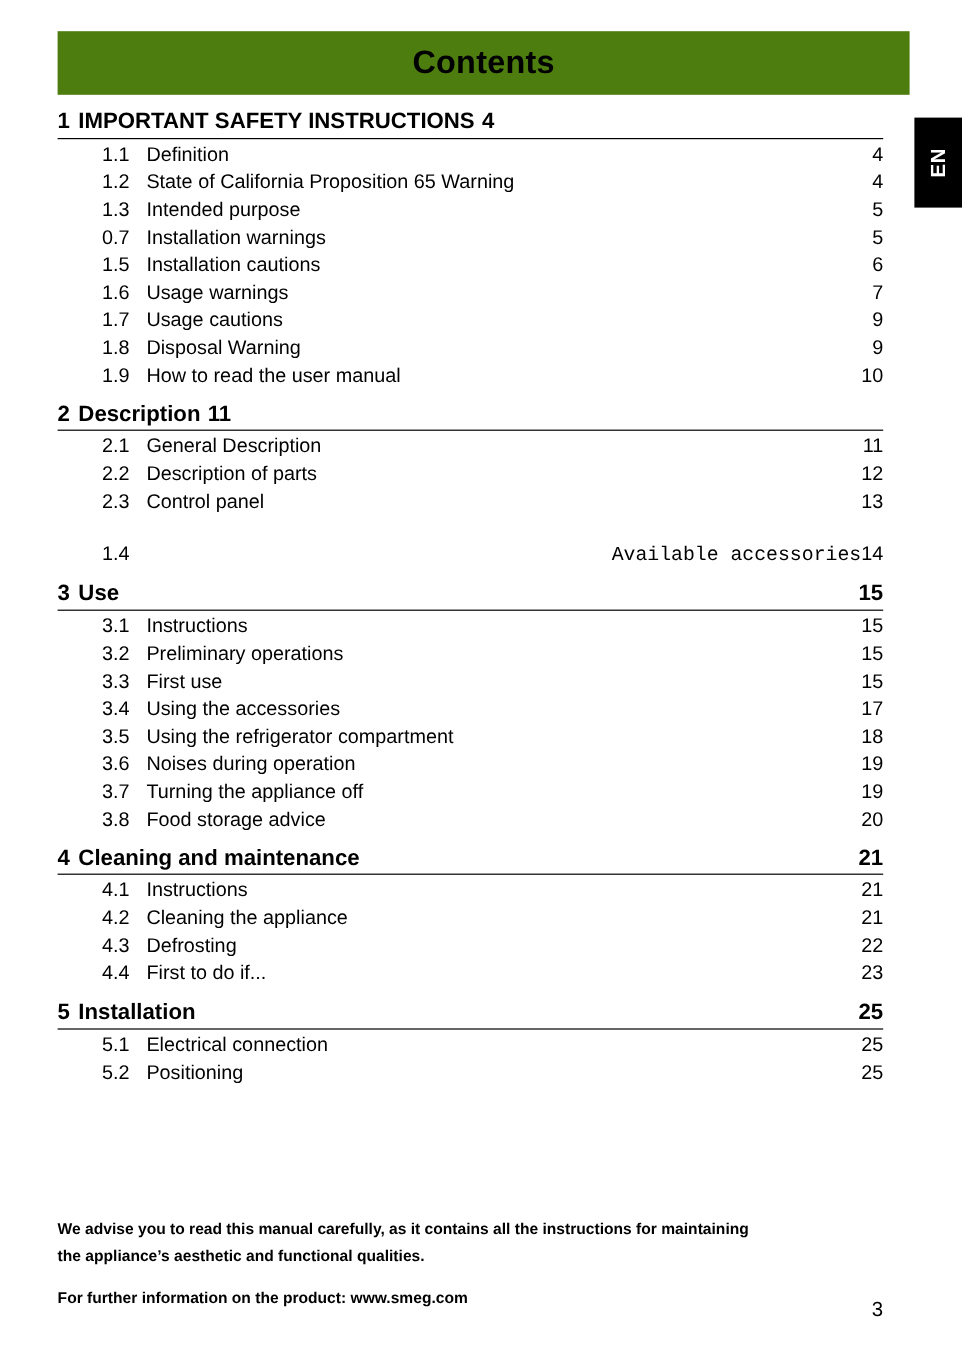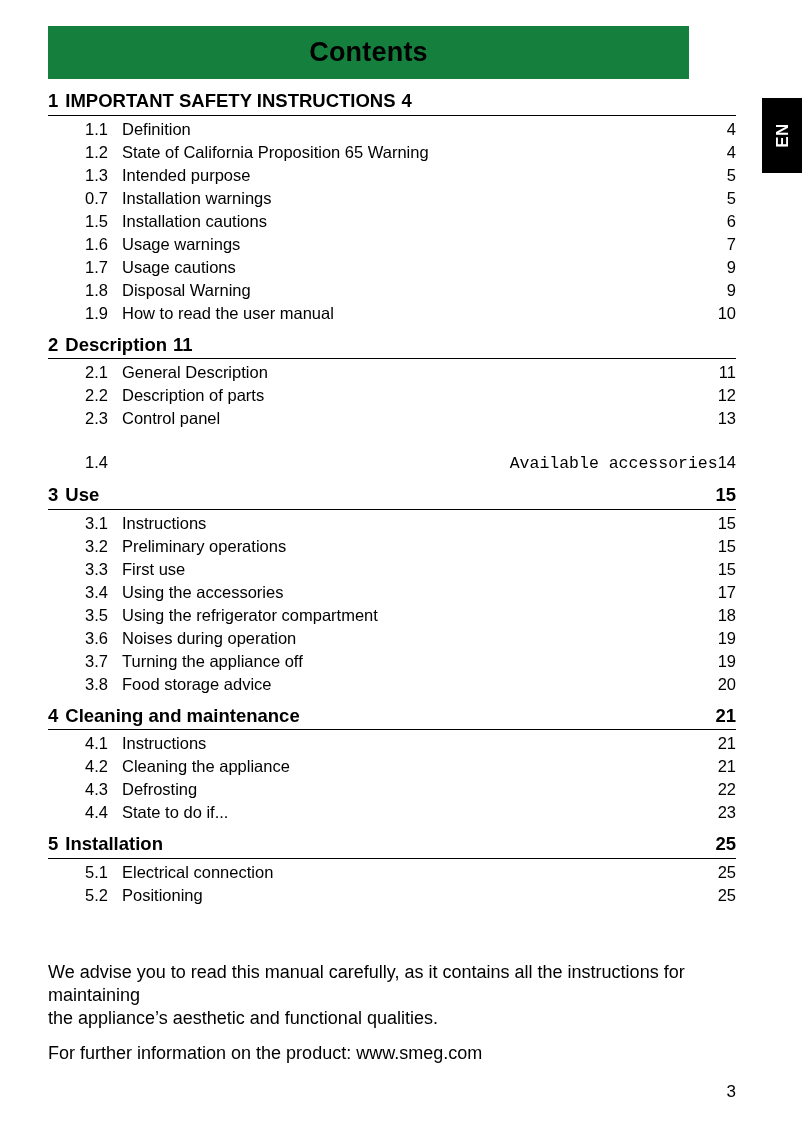--- a/index.html
+++ b/index.html
@@ -15,23 +15,23 @@
     font-family: "Liberation Sans", sans-serif;
     color: #000000;
     overflow: hidden;
   }
 
   
   .header-bar {
     position: absolute;
     left: 48px;
     top: 26px;
-    width: 641px;
+    width: 710px;
     height: 53px;
-    background: #15803d;
+    background: #4d7c0f;
     display: flex;
     align-items: center;
     justify-content: center;
   }
   .header-title {
     font-size: 27px;
     font-weight: bold;
     letter-spacing: 0.2px;
     color: #000;
     line-height: 1;
@@ -149,24 +149,25 @@
   }
 
   .section-gap {
     height: 11px;
   }
 
   
   .footer {
     position: absolute;
     left: 48px;
-    top: 961px;
+    top: 1012px;
     width: 710px;
-    font-size: 18px;
+    font-size: 13px;
     line-height: 23px;
+    font-weight: bold;
   }
   .footer p {
     margin: 0;
   }
   .footer .para-gap {
     height: 12px;
   }
 
   .page-number {
     position: absolute;
@@ -373,21 +374,21 @@
           <span class="ent-page">21</span>
         </li>
         <li class="entry">
           <span class="ent-num">4.3</span>
           <span class="ent-label">Defrosting</span>
           <span class="spacer"></span>
           <span class="ent-page">22</span>
         </li>
         <li class="entry">
           <span class="ent-num">4.4</span>
-          <span class="ent-label">State to do if...</span>
+          <span class="ent-label">First to do if...</span>
           <span class="spacer"></span>
           <span class="ent-page">23</span>
         </li>
       </ul>
     </div>
     <div class="section-gap"></div>
     <div class="section">
       <div class="section-head spread">
         <span class="sec-num">5</span>
         <span class="sec-title">Installation</span>

